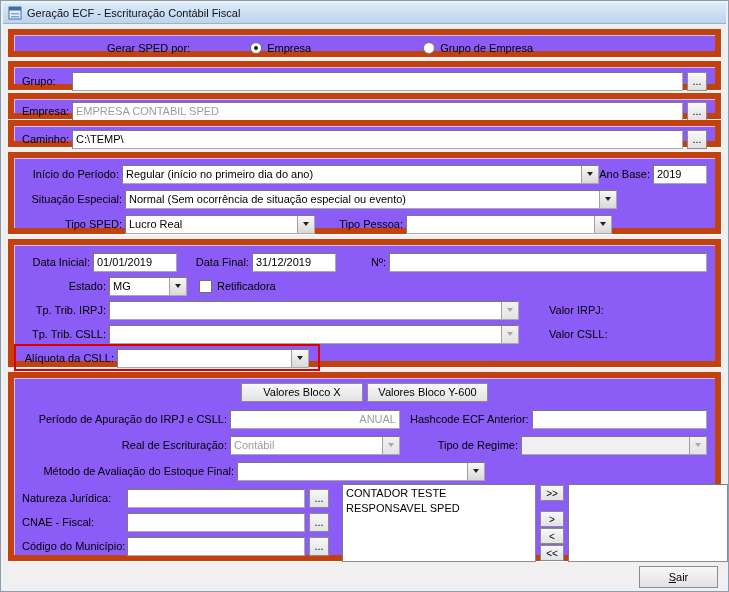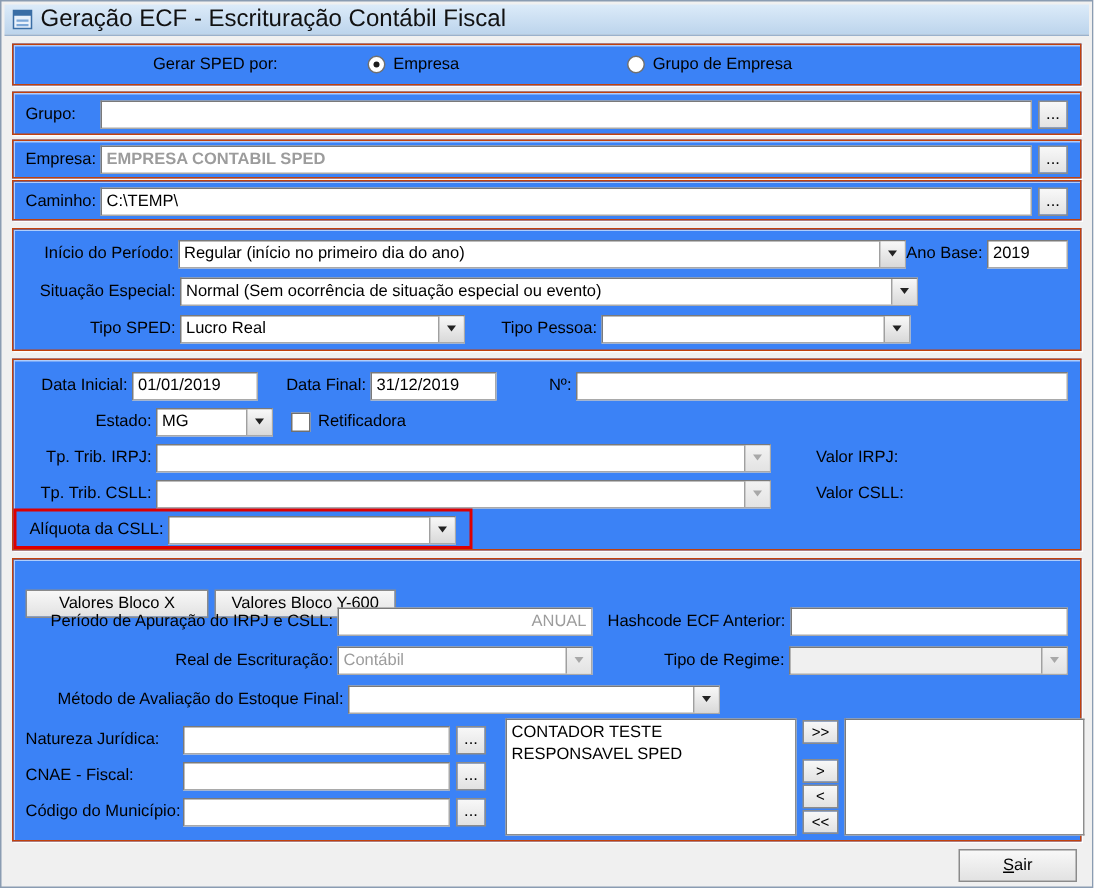--- a/index.html
+++ b/index.html
@@ -8,26 +8,26 @@
     position: relative; width: 729px; height: 592px;
     background: #f0f0f0; border: 1px solid #8a9cb2;
     font-size: 11px; color: #000; overflow: hidden;
   }
   .titlebar {
     position: absolute; left: 2px; top: 2px; right: 2px; height: 21px;
     background: linear-gradient(#dcebf9, #bcd4ec);
     border-bottom: 1px solid #9ab1cc;
     display: flex; align-items: center; gap: 5px; padding: 0 5px;
   }
-  .titlebar .title { font-size: 16px; color: #111; text-align: center; }
+  .titlebar .title { font-size: 11px; color: #111; text-align: center; }
   .gb {
     position: absolute; left: 7px; right: 7px;
-    border: 1px solid #c2410c;
+    border: 6px solid #c2410c;
     box-shadow: 1px 1px 0 rgba(255,255,255,.85), inset 1px 1px 0 rgba(255,255,255,.6);
-    background: #3b82f6;
+    background: #8b5cf6;
   }
   .frow { position: absolute; left: 8px; right: 8px; height: 20px; display: flex; align-items: center; }
   .lbl { white-space: nowrap; }
   .lbl.r { text-align: right; }
   .tb {
     height: 19px; background: #fff; font: inherit; padding: 0 3px; color: #000;
     border: 1px solid #a9a9a9; border-top-color: #7a7a7a; border-left-color: #7a7a7a;
   }
   .tb.gray { color: #9c9c9c; }
   .combo {
@@ -90,21 +90,21 @@
     <div class="frow" style="top:4px">
       <span class="lbl" style="width:50px">Grupo:</span>
       <input class="tb" style="flex: 1 1 0%;" value="">
       <button class="btn browse">...</button>
     </div>
   </div>
 
   <div class="gb" style="top:92px;height:26px">
     <div class="frow" style="top:2px">
       <span class="lbl" style="width:50px">Empresa:</span>
-      <input class="tb gray" style="flex: 1 1 0%; font-weight: bold;" value="EMPRESA CONTABIL SPED">
+      <input class="tb gray" style="flex: 1 1 0%;" value="EMPRESA CONTABIL SPED">
       <button class="btn browse">...</button>
     </div>
   </div>
 
   <div class="gb" style="top:119px;height:27px">
     <div class="frow" style="top:3px">
       <span class="lbl" style="width:50px">Caminho:</span>
       <input class="tb" style="flex: 1 1 0%;" value="C:\TEMP\">
       <button class="btn browse">...</button>
     </div>
@@ -195,21 +195,21 @@
         <span class="val"></span>
         <span class="drop">
             <span class="arrow"></span>
           </span>
       </div>
     </div>
     <div class="hl" style="left:0;top:99px;width:306px;height:27px"></div>
   </div>
 
   <div class="gb" style="top:371px;height:189px">
-    <div class="frow" style="top:19px;justify-content:flex-start">
+    <div class="frow" style="top:4px;justify-content:center">
       <button class="btn" style="width:122px;height:19px">Valores Bloco X</button>
       <button class="btn" style="width:121px;height:19px;margin-left:4px">Valores Bloco Y-600</button>
     </div>
     <div class="frow" style="top:31px">
       <span class="lbl r" style="width:205px">Período de Apuração do IRPJ e CSLL:</span>
       <input class="tb gray" style="width: 170px; margin-left: 3px; text-align: right;" value="ANUAL">
       <span class="lbl" style="margin-left:10px">Hashcode ECF Anterior:</span>
       <input class="tb" style="flex: 1 1 0%; margin-left: 3px;" value="">
     </div>
     <div class="frow" style="top:57px">

